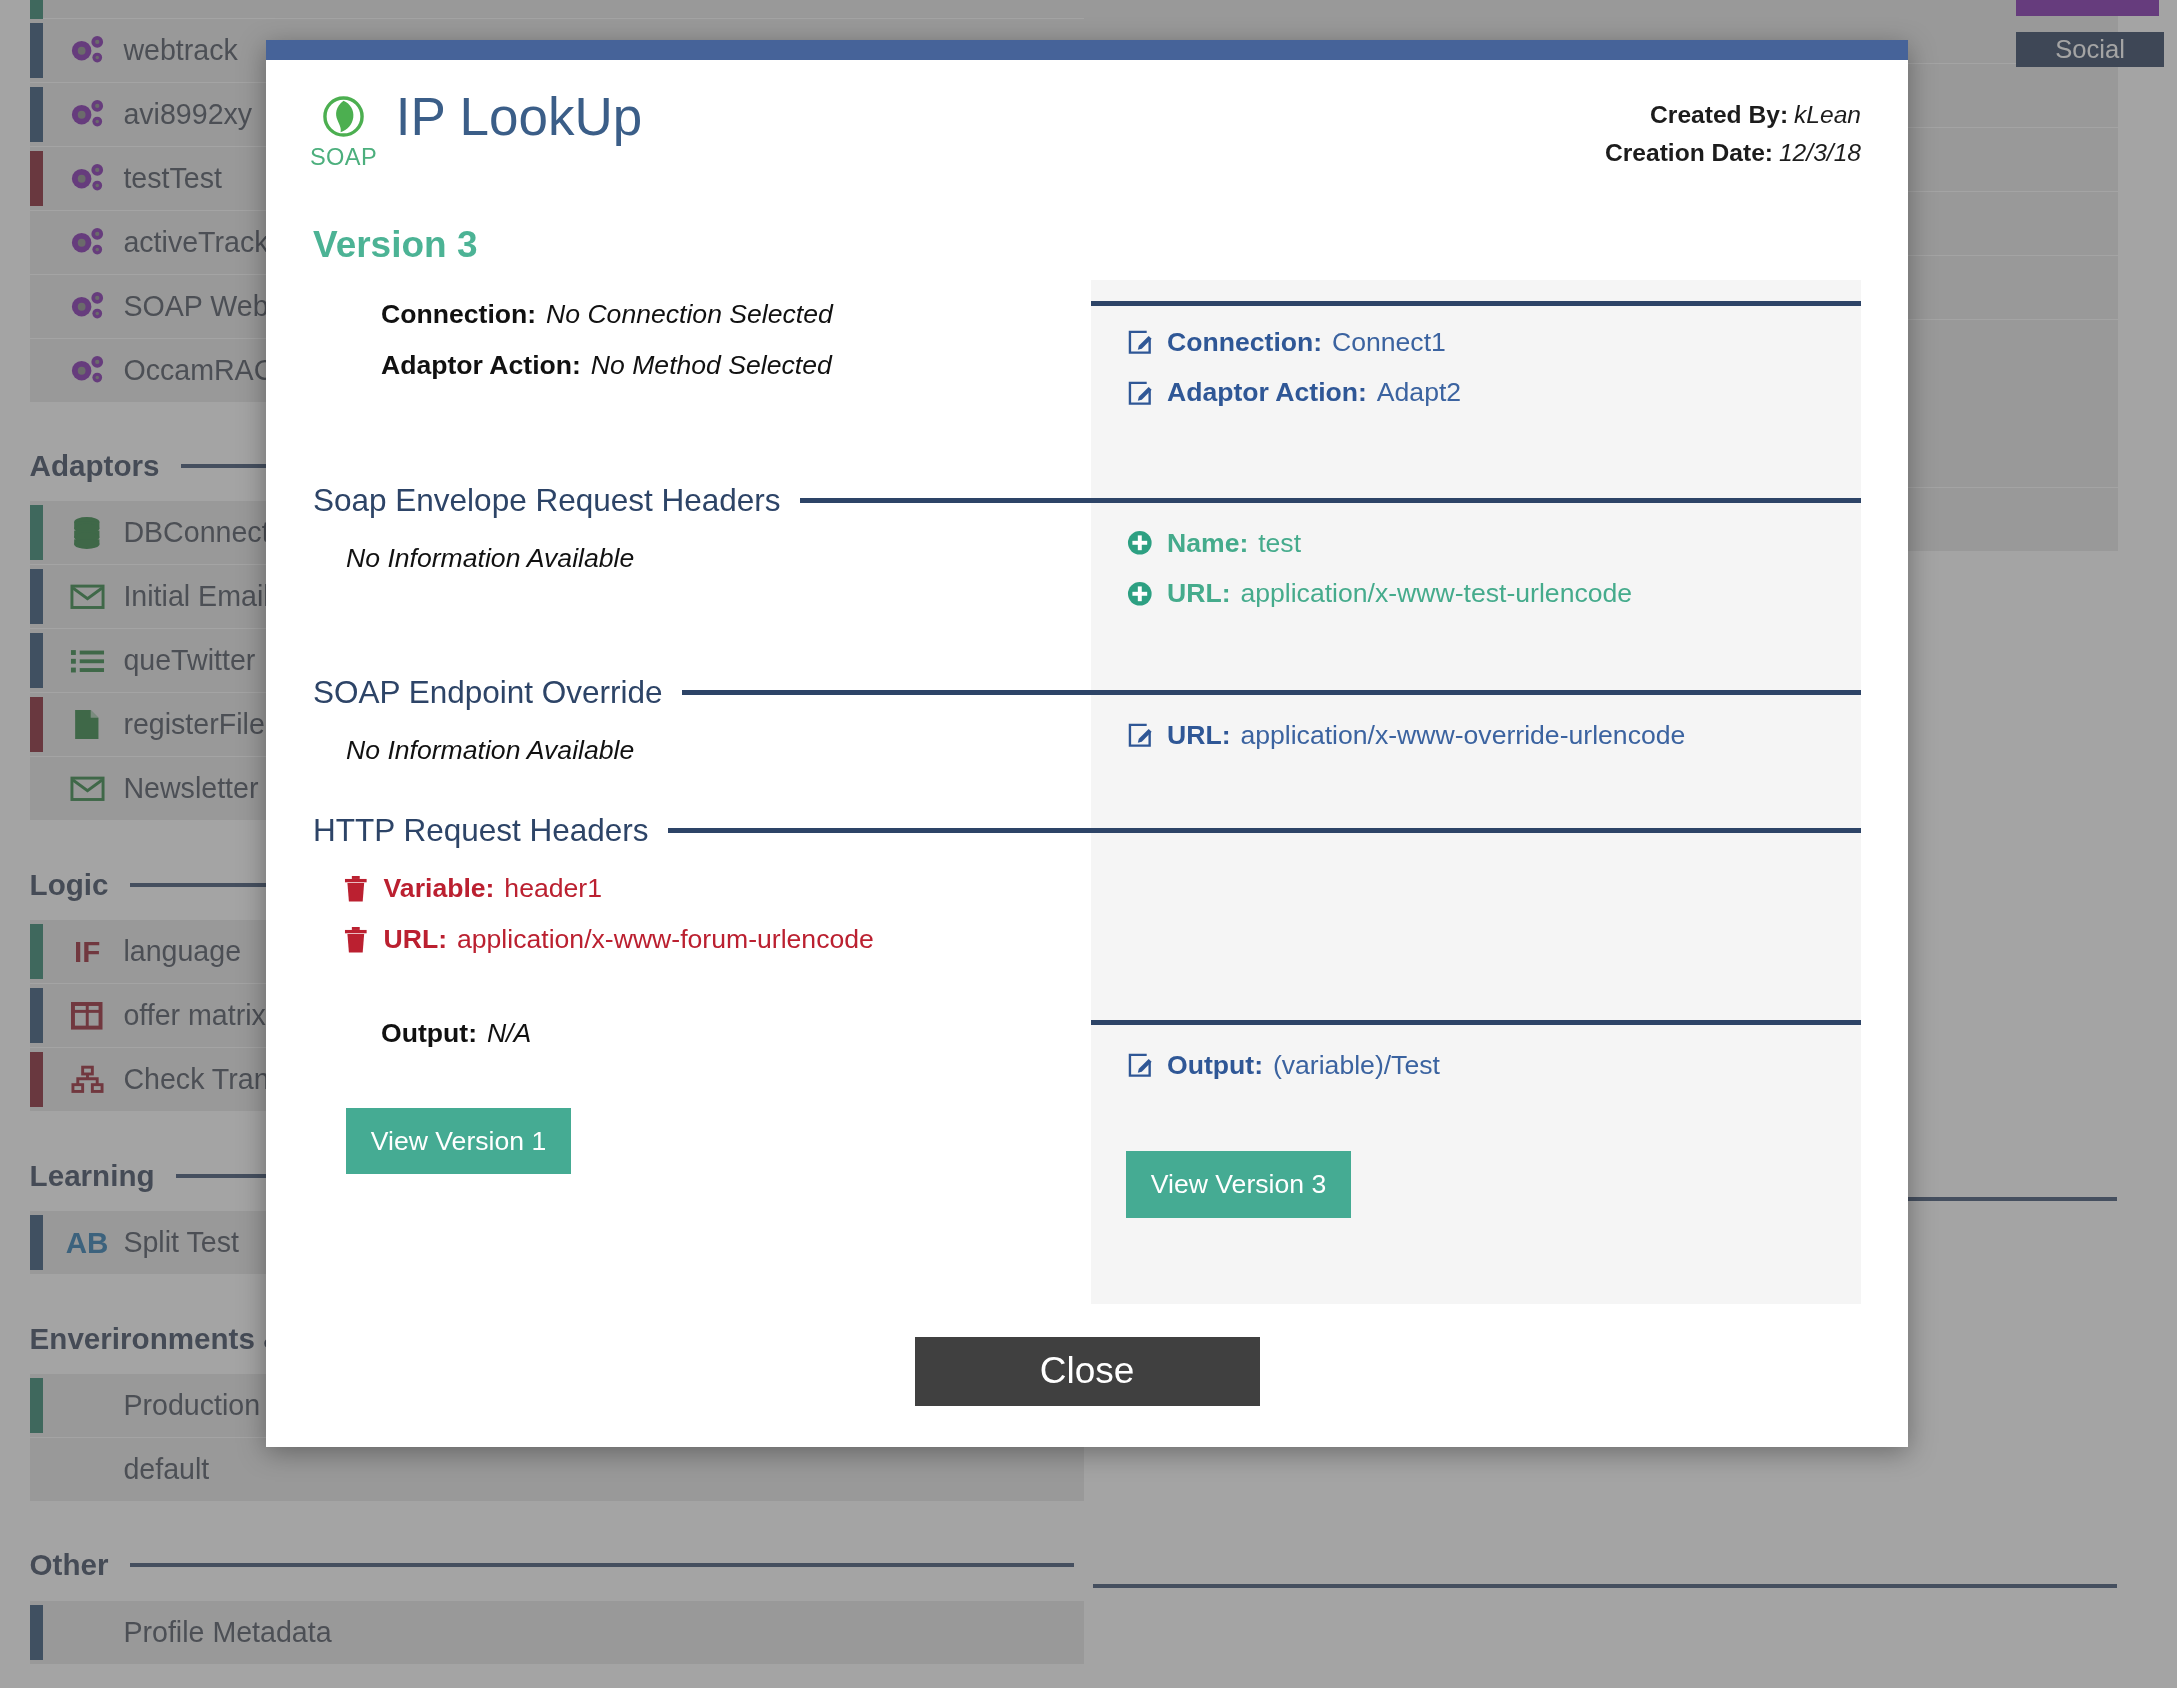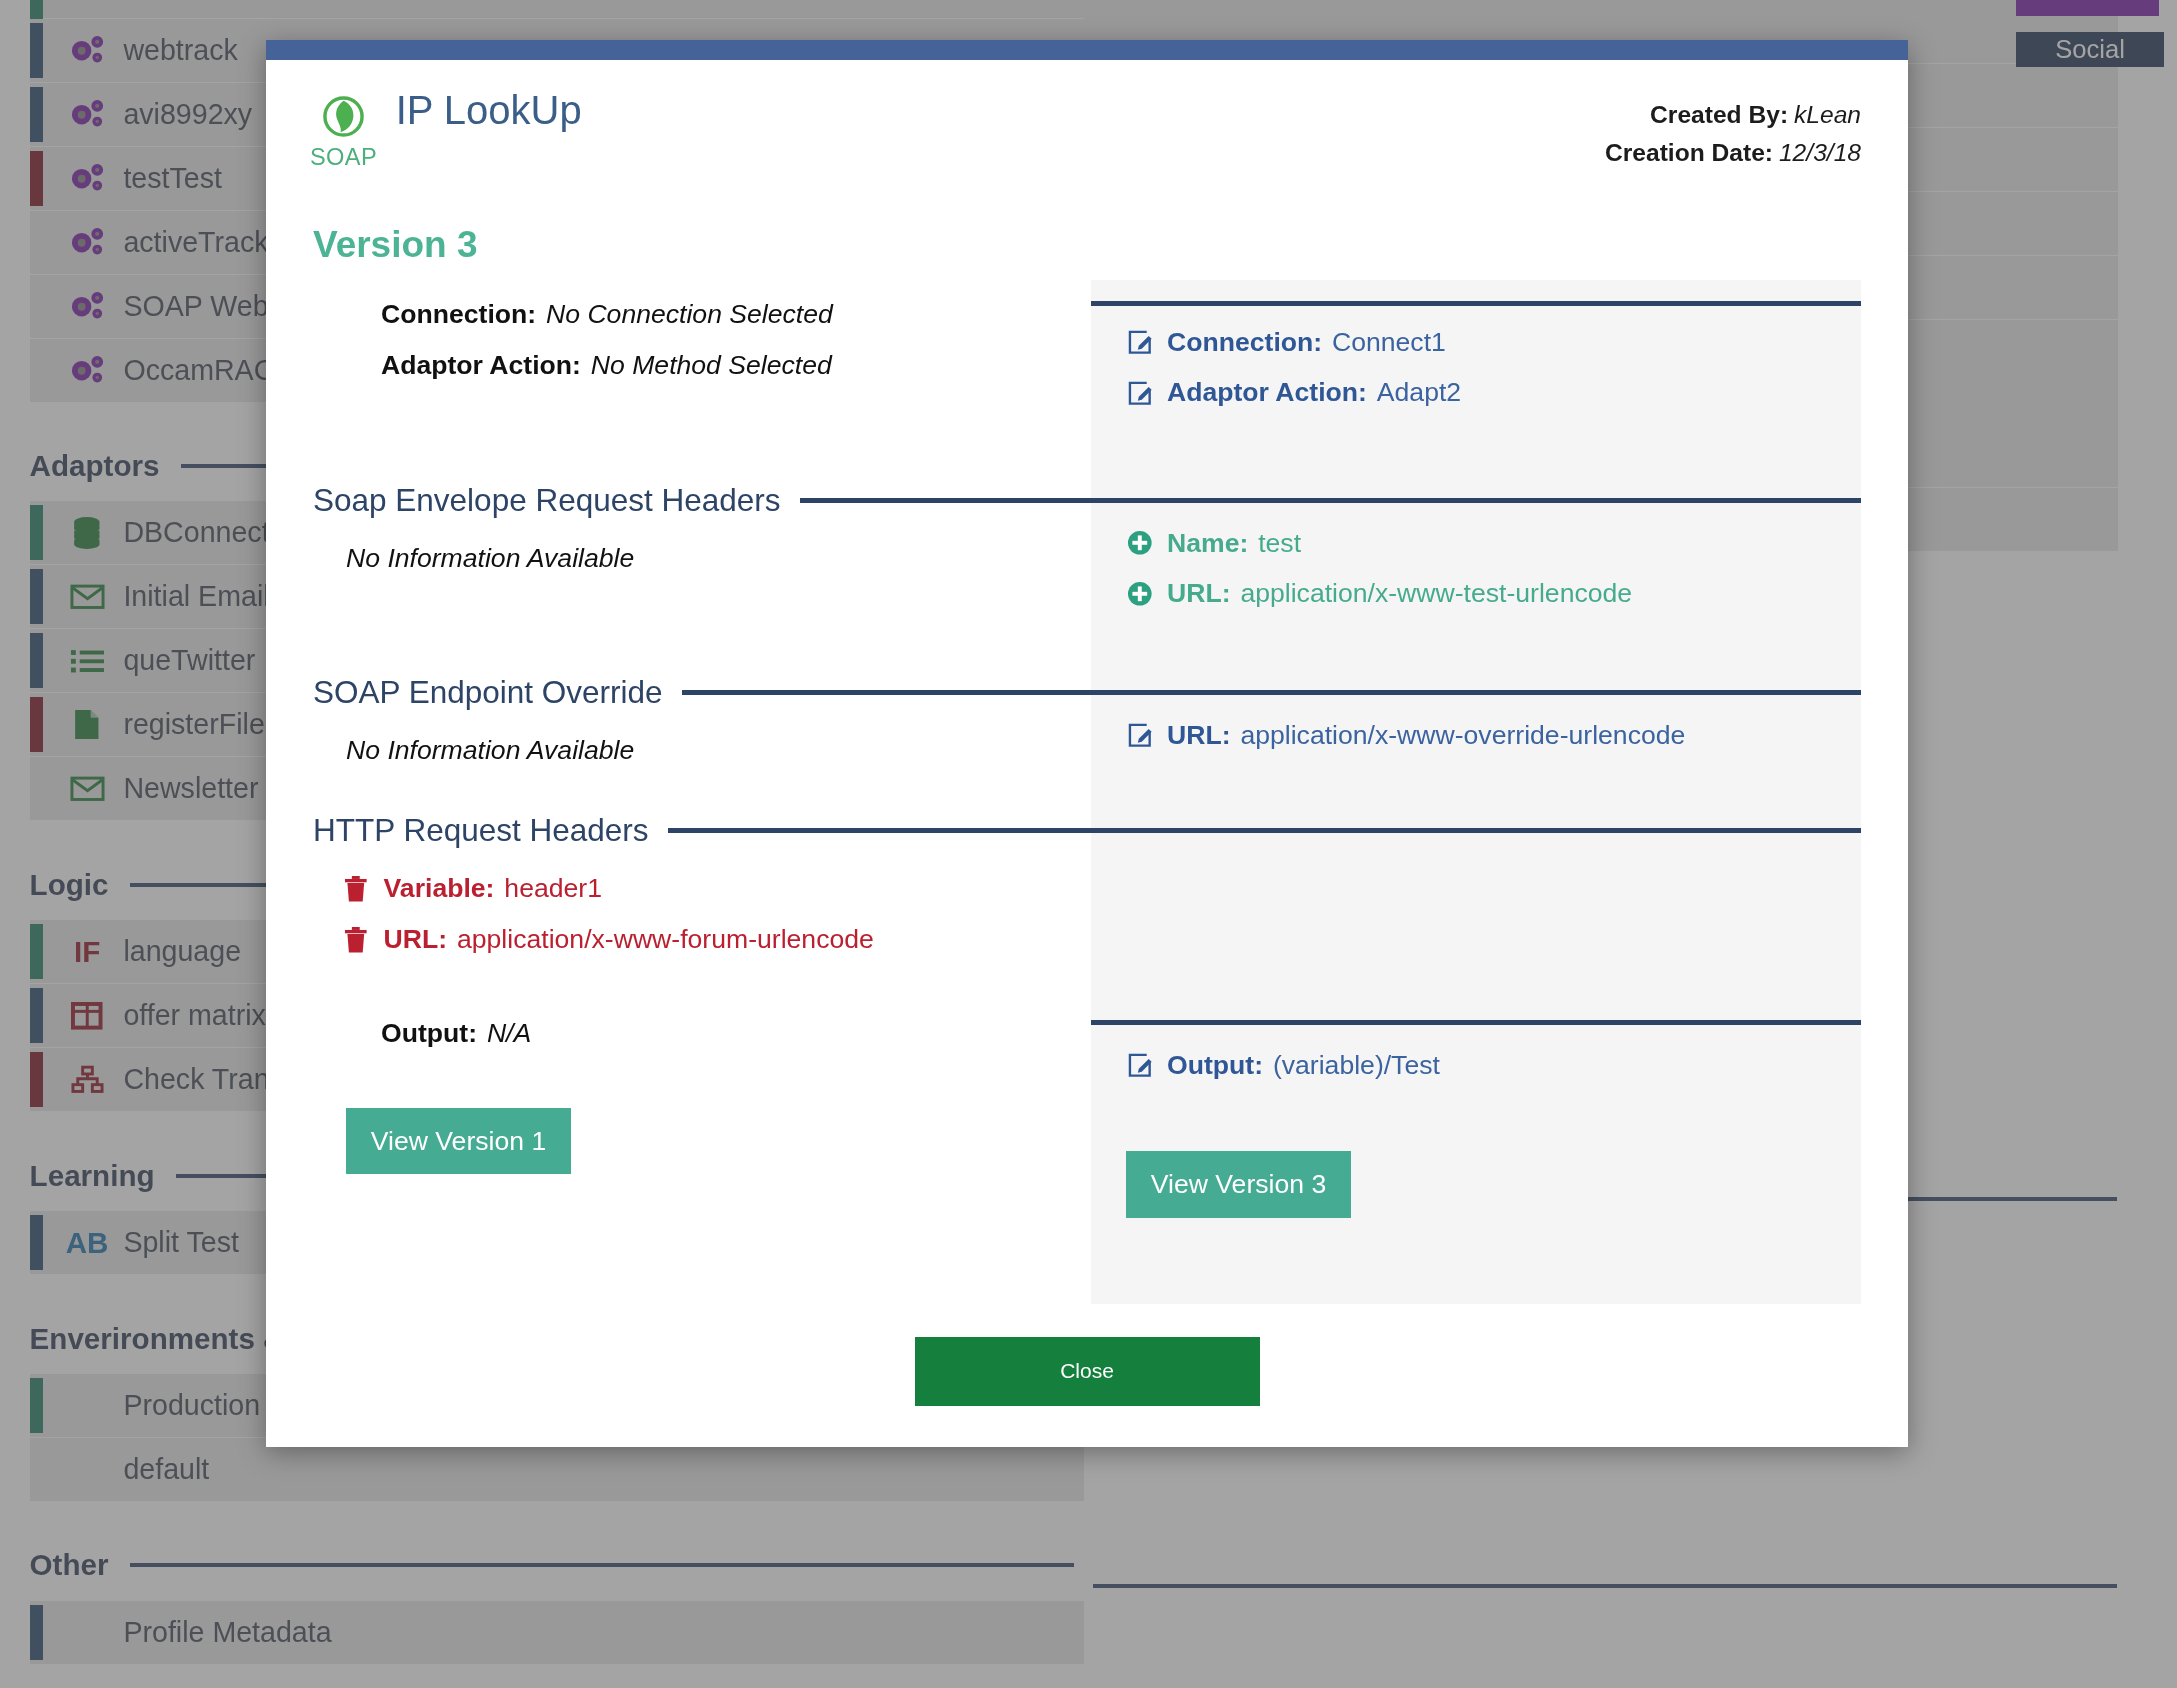--- a/index.html
+++ b/index.html
@@ -120,21 +120,21 @@
   .title-wrap { display: flex; align-items: flex-start; }
   .soap-icon-box {
     width: 61px; display: flex; flex-direction: column;
     align-items: center; margin-top: 5.9px;
   }
   .soap-label {
     font-size: 23.6px; color: #4caf7d; letter-spacing: 0.4px;
     margin-top: 2px;
   }
   .modal-title {
-    font-size: 40px; color: #3b5e88; font-weight: 400;
+    font-size: 53px; color: #3b5e88; font-weight: 400;
     margin-left: 21.7px; line-height: 1.05;
   }
   .meta { text-align: right; padding-top: 11.8px; }
   .meta-line { font-size: 24.6px; color: #1c1c1c; margin-bottom: 9.9px; }
   .meta-line b { font-weight: 700; }
   .meta-line i { font-style: italic; margin-left: 5.9px; }
 
   .versions-row {
     display: flex;
     margin-top: 47px;
@@ -201,22 +201,22 @@
 
   .right-inner { padding: 25.6px 0 0 35px; }
 
   .btn-teal {
     background: #45ab93; color: #fff;
     font-size: 26.6px; border: none;
     padding: 17.7px 0; width: 225px;
     text-align: center; cursor: pointer;
   }
   .btn-close {
-    background: #15803d; color: #fff;
-    font-size: 21px; border: none;
+    background: #404040; color: #fff;
+    font-size: 37px; border: none;
     width: 345px; height: 69px; cursor: pointer;
   }
   .close-wrap {
     display: flex; justify-content: center;
     margin-top: 33px;
   }
 </style>
 </head>
 <body>
 

